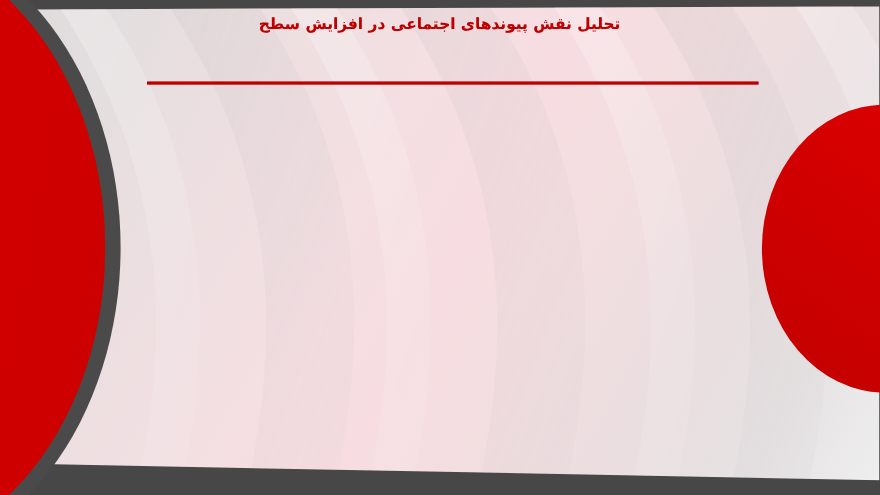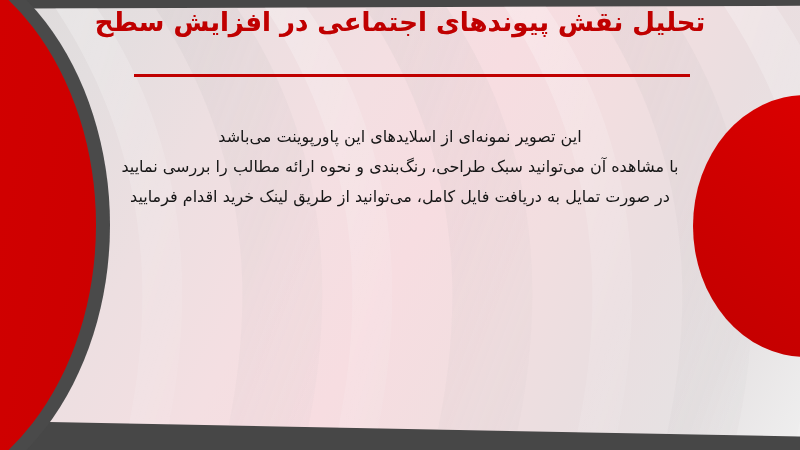--- a/index.html
+++ b/index.html
@@ -93,21 +93,21 @@
   .title-block {
     position: absolute;
     z-index: 6;
     left: 0;
     right: 0;
     top: 8px;
     text-align: center;
   }
   .title-line {
     color: #c00000;
-    font-size: 26px;
+    font-size: 14px;
     font-weight: bold;
     line-height: 29px;
     letter-spacing: 0;
     white-space: nowrap;
     text-shadow: 0 0 0.4px rgba(192,0,0,0.4);
   }
   .title-rule {
     position: absolute;
     left: 134px;
     top: 74px;
@@ -164,19 +164,14 @@
 
   <div class="left-shape-border"></div>
   <div class="left-shape"></div>
   <div class="right-shape"></div>
 
   <div class="title-block">
     <div class="title-line">تحلیل نقش پیوندهای اجتماعی در افزایش سطح</div>
   </div>
   <div class="title-rule"></div>
 
-  <div class="body-block">
-    <div class="body-line">این تصویر نمونه‌ای از اسلایدهای این پاورپوینت می‌باشد</div>
-    <div class="body-line">با مشاهده آن می‌توانید سبک طراحی، رنگ‌بندی و نحوه ارائه مطالب را بررسی نمایید</div>
-    <div class="body-line">در صورت تمایل به دریافت فایل کامل، می‌توانید از طریق لینک خرید اقدام فرمایید</div>
-  </div>
 
 </div>
 
 </body></html>

